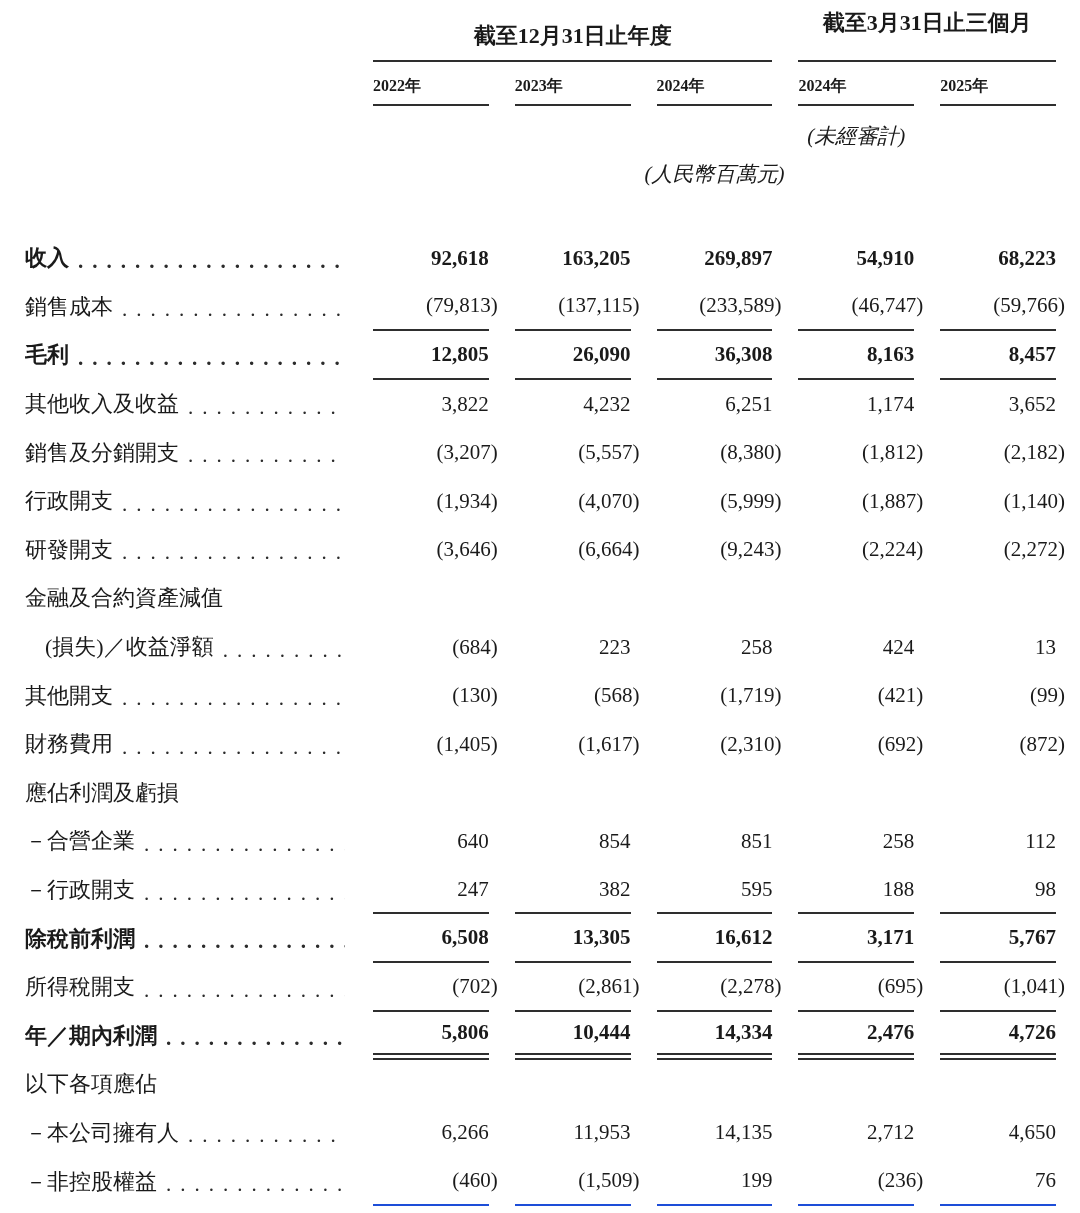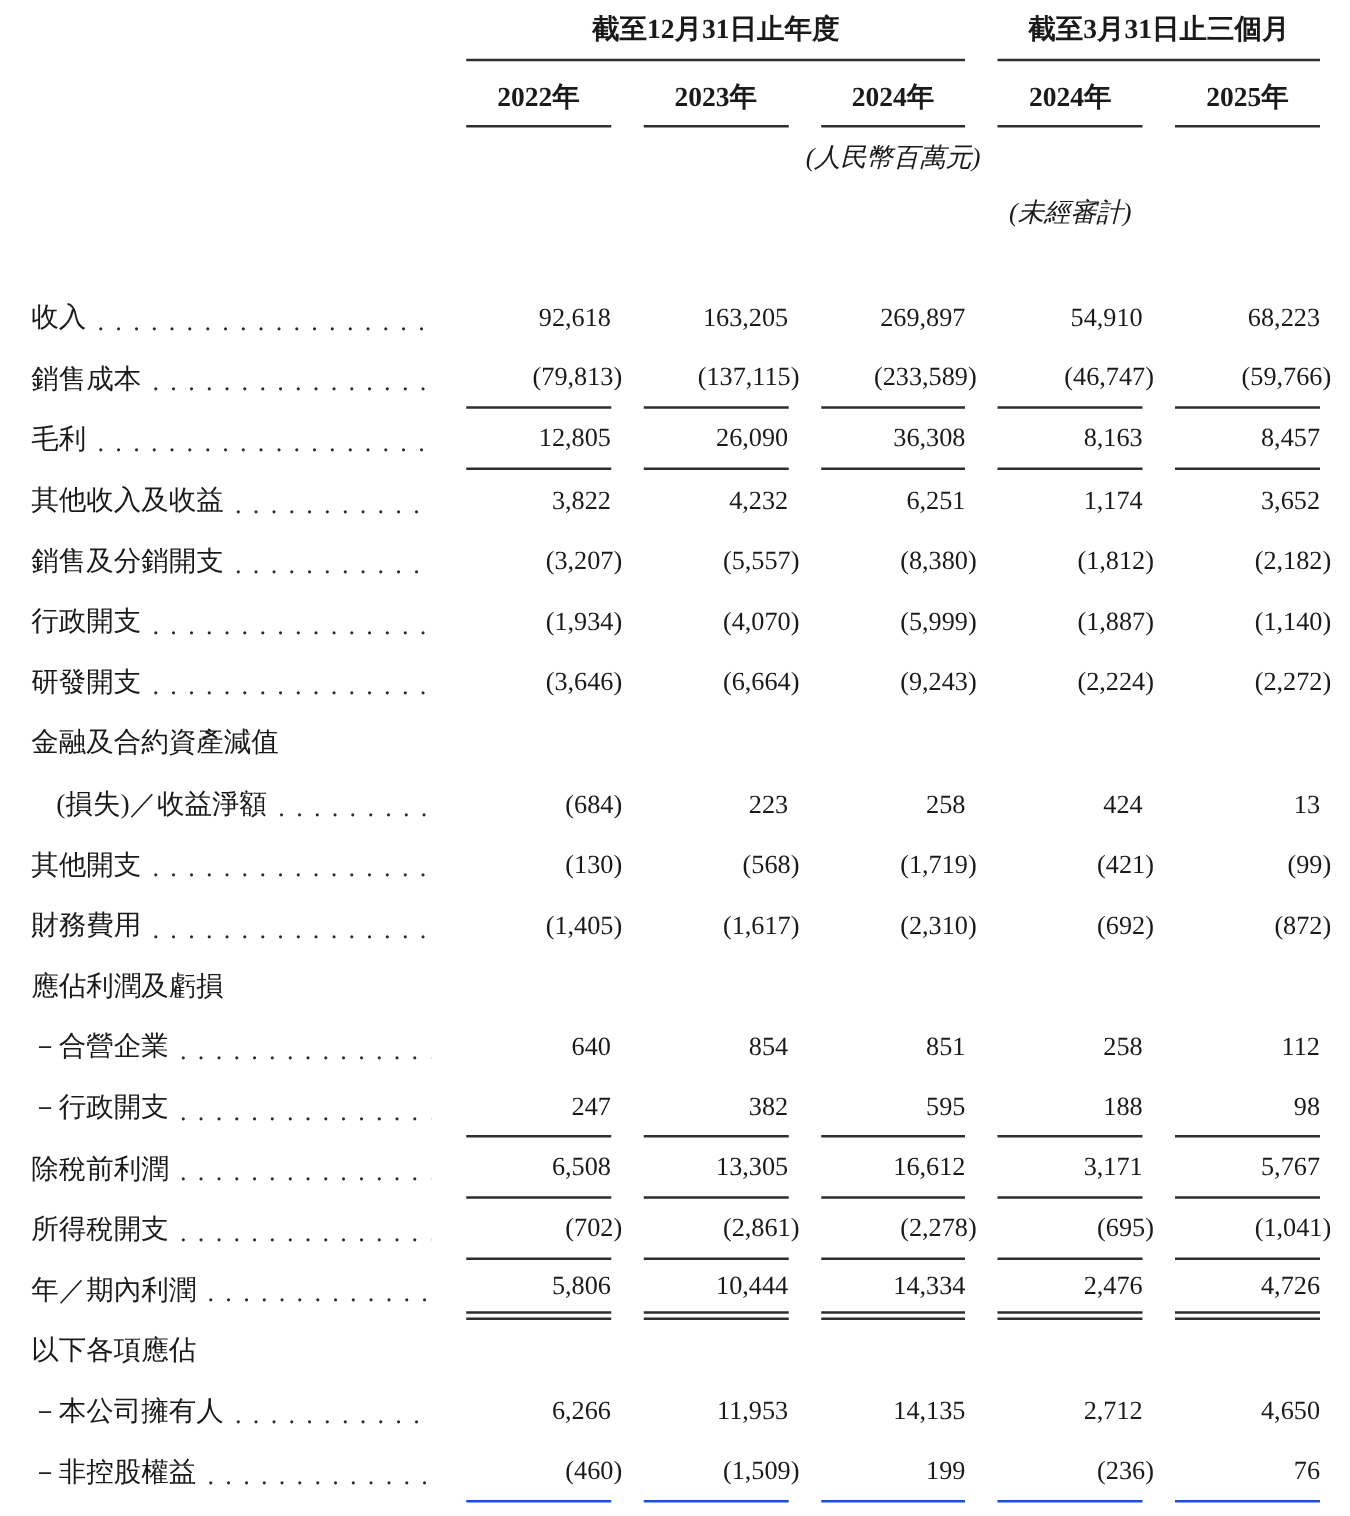--- a/index.html
+++ b/index.html
@@ -17,24 +17,24 @@
     column-gap:26px;
     padding:0 24px 0 25px;
     width:1080px;
   }
   
   .ghead{
     font-weight:700;font-size:22px;text-align:center;
     border-bottom:2px solid #2e2e2e;
     padding-bottom:9px;white-space:nowrap;
   }
-  .g1{grid-column:2/5;}
+  .g1{grid-column:2/5;margin-top:13px;}
   .g2{grid-column:5/7;}
   .ycell{
-    font-weight:700;font-size:22px;text-align:center;
+    font-weight:700;font-size:16px;text-align:left;
     border-bottom:2px solid #2e2e2e;
     padding:14px 0 7px 0;white-space:nowrap;
   }
   .note{
     font-style:italic;font-size:21px;text-align:center;white-space:nowrap;
   }
   .unit{grid-column:4;padding-top:10px;}
   .audit{grid-column:5;padding-top:16px;}
   .spacer{height:46px;}
   
@@ -51,21 +51,21 @@
     align-self:center;line-height:1;padding-top:6px;
   }
   .leader::after{content:"..................................................";}
   .vcell{
     display:flex;align-items:center;justify-content:flex-end;
     font-size:21px;white-space:nowrap;
   }
   .u-single{border-bottom:2px solid #2e2e2e;}
   .u-double{border-bottom:7px double #2e2e2e;}
   .u-faint{border-bottom:2px solid #1d4ed8;}
-  .bold .lcell,.bold .vcell{font-weight:400;}
+  .bold .lcell,.bold .vcell{font-weight:700;}
   .paren{margin-right:-9px;text-align:right;}
 </style>
 </head>
 <body>
 
 <div class="page">
 
   <div class="grid">
     <div class="ghead g1">截至12月31日止年度</div>
     <div class="ghead g2">截至3月31日止三個月</div>
@@ -73,27 +73,27 @@
 
   <div class="grid" id="year-row">
       <div class="ycell" style="grid-column: 2;">2022年</div>
       <div class="ycell" style="grid-column: 3;">2023年</div>
       <div class="ycell" style="grid-column: 4;">2024年</div>
       <div class="ycell" style="grid-column: 5;">2024年</div>
       <div class="ycell" style="grid-column: 6;">2025年</div>
     </div>
 
   <div class="grid">
+    <div class="note audit">(未經審計)</div>
+  </div>
+
+  <div class="grid">
     <div class="note unit">(人民幣百萬元)</div>
   </div>
 
-  <div class="grid">
-    <div class="note audit">(未經審計)</div>
-  </div>
-
   <div class="spacer"></div>
 
   <div id="rows">
       <div class="grid row bold">
         <div class="lcell">
           <span>收入</span>
           <span class="leader"></span>
         </div>
         <div class="vcell">
           <span>92,618</span>

